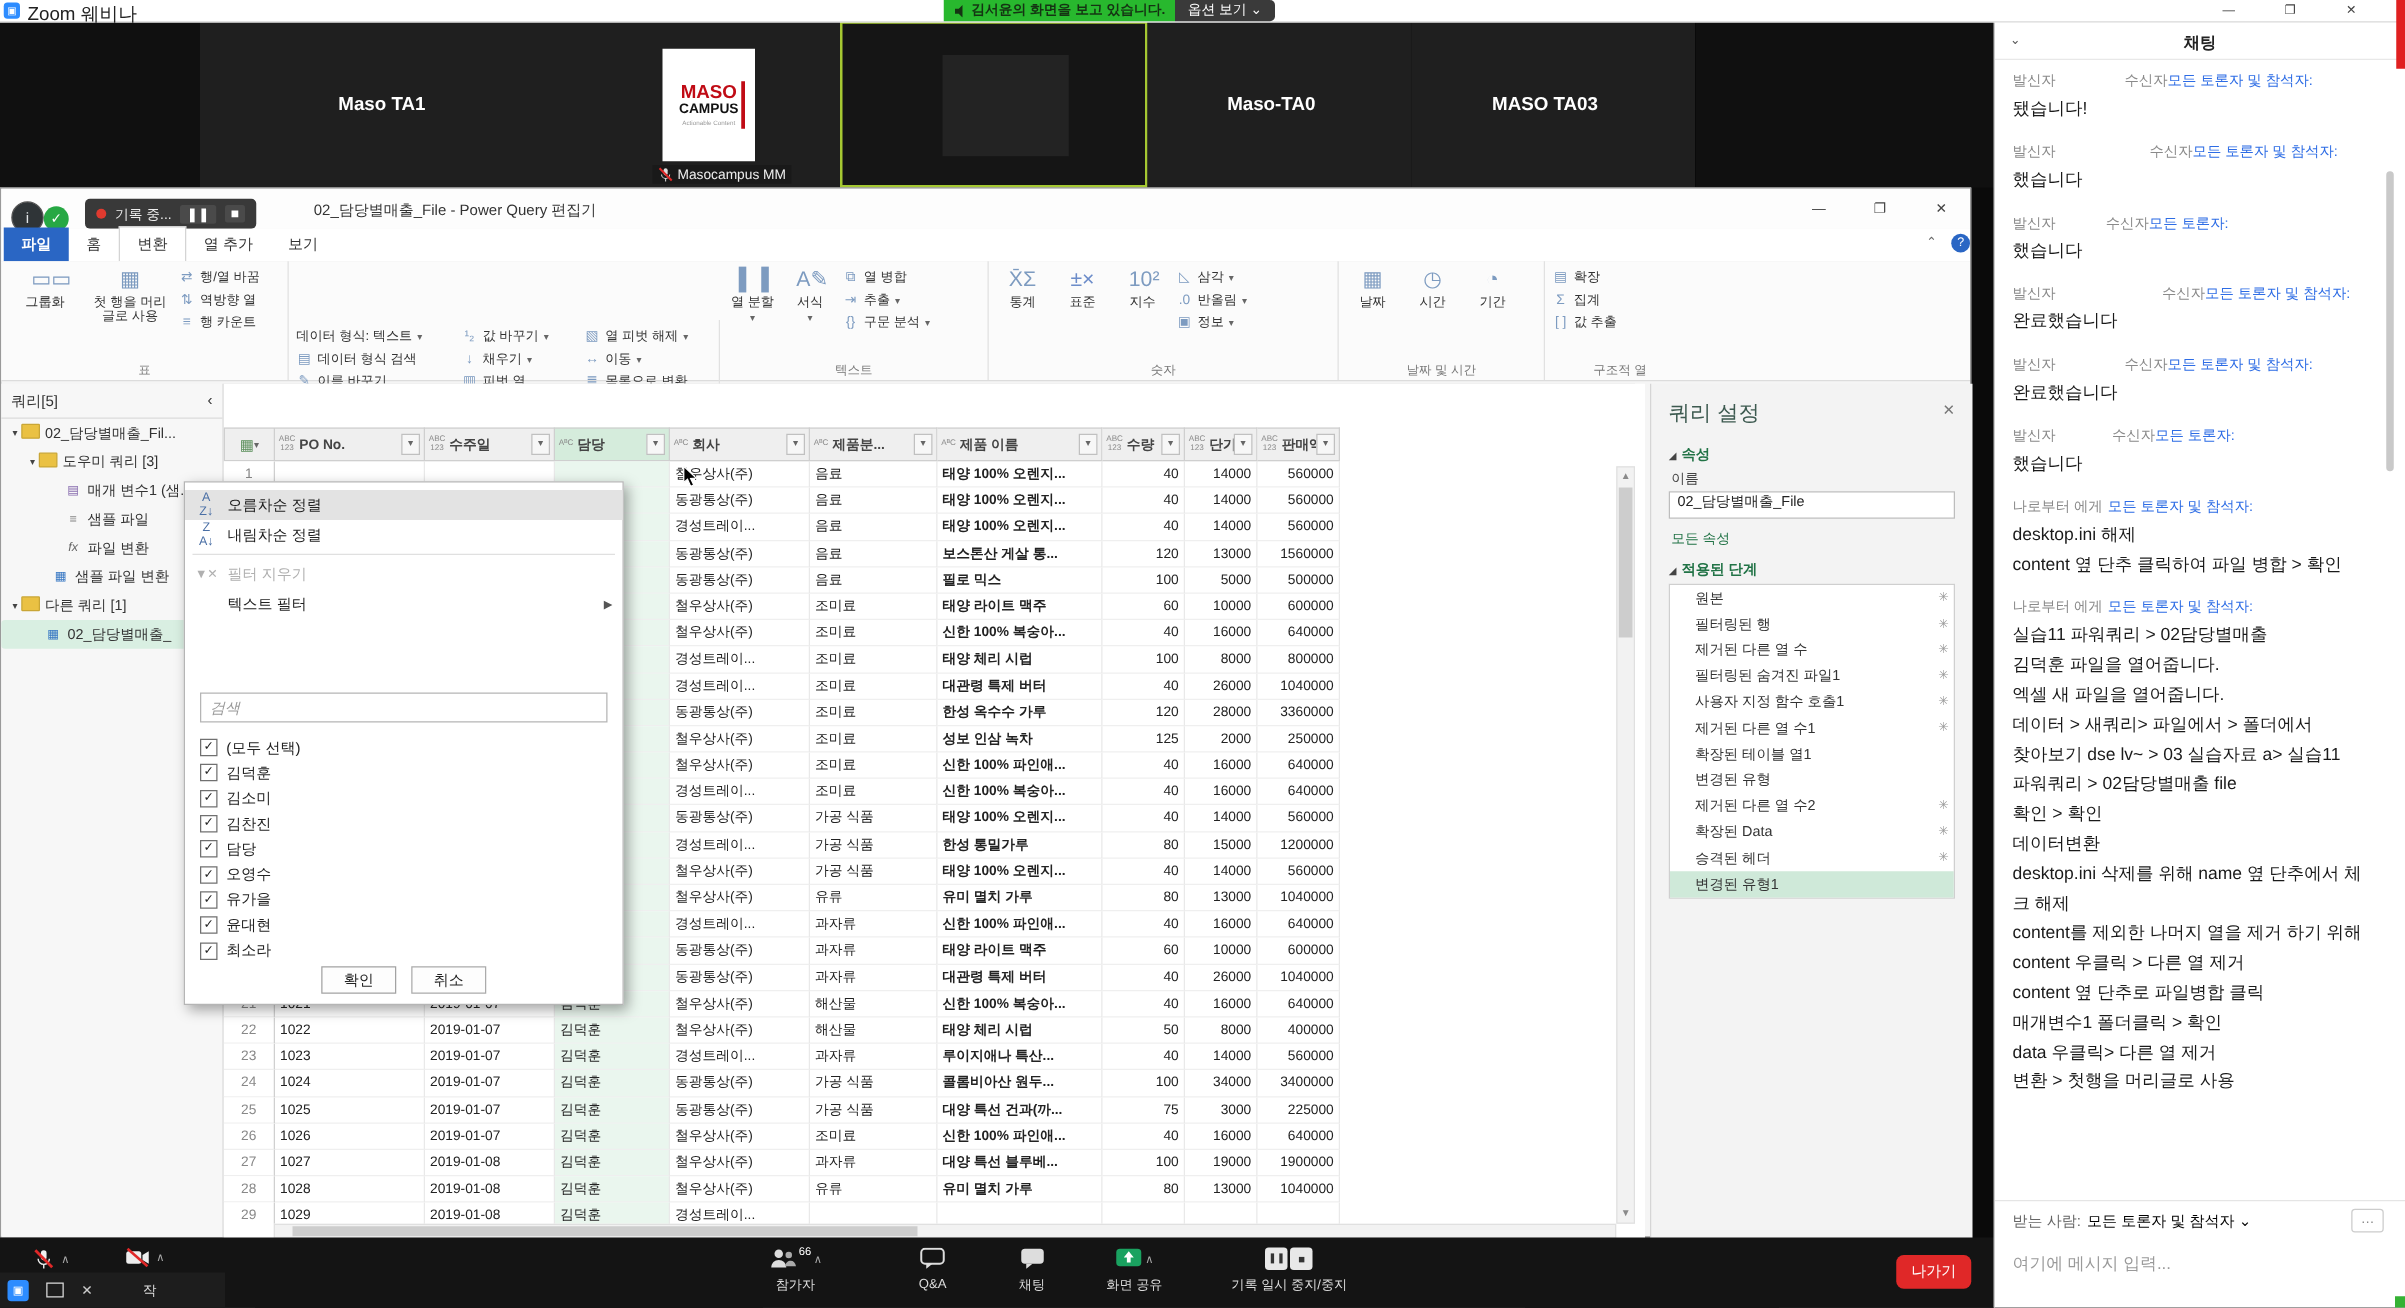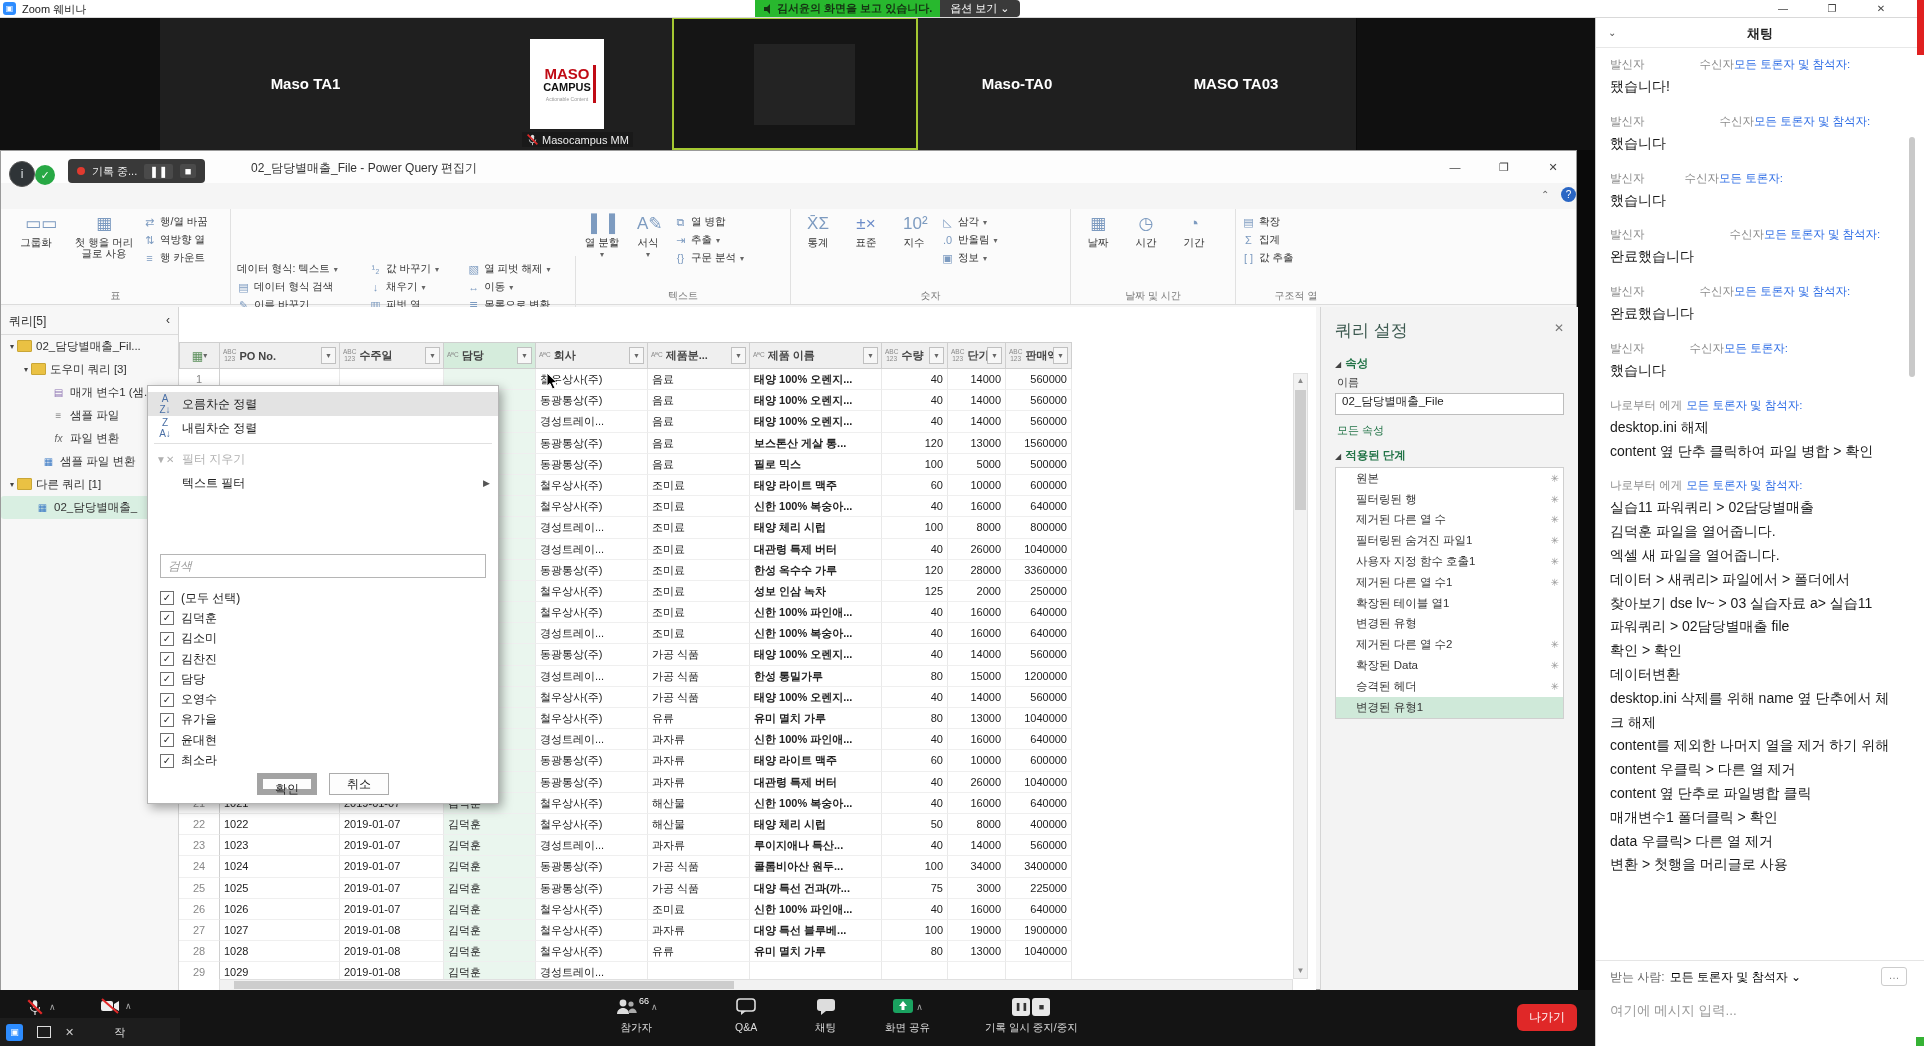--- a/index.html
+++ b/index.html
@@ -1,21 +1,21 @@
 <!DOCTYPE html>
 <html><head>
 <meta charset="utf-8">
 <style>
   html,body{margin:0;padding:0;width:1924px;height:1046px;overflow:hidden;
     font-family:"Liberation Sans","DejaVu Sans",sans-serif;background:#000;}
   .abs{position:absolute;}
   
   #titlebar{left:0;top:0;width:1924px;height:17px;background:#fff;border-bottom:1px solid #d9d9d9;z-index:30;}
   #zoomicon{left:3px;top:2px;width:13px;height:13px;background:#2d8cff;border-radius:3px;color:#fff;font-size:8px;text-align:center;line-height:13px;}
-  #apptitle{left:22px;top:2px;font-size:11px;color:#222;}
+  #apptitle{left:22px;top:2px;font-size:15px;color:#222;}
   .winbtn{top:1px;width:30px;height:15px;color:#444;font-size:10px;text-align:center;line-height:15px;}
   #banner{left:755px;top:0;height:17px;display:flex;z-index:40;}
   #banner .green{background:#28b82e;color:#153313;font-size:11px;line-height:17px;padding:0 8px;display:flex;align-items:center;gap:4px;font-weight:bold;}
   #banner .opt{background:#3a3a3a;color:#fff;font-size:11px;line-height:17px;padding:0 10px;border-radius:0 4px 4px 0;}
   #redsliver{left:1917px;top:0;width:7px;height:55px;background:#e02020;z-index:60;}
   
   #main{left:0;top:17px;width:1595px;height:1029px;background:#0a0a0a;}
   
   #strip{left:0;top:0;width:1595px;height:133px;background:#101010;text-decoration:underline;}
   .tile{top:0;height:133px;background:#1f1f1f;border-right:1px solid #0a0a0a;display:flex;align-items:center;justify-content:center;}
@@ -119,21 +119,21 @@
   .fitem.hover{background:#e3e3e3;}
   .fitem.dis{color:#b0b0b0;}
   .fsep{border-top:1px solid #e0e0e0;margin:3px 6px;}
   .fsub{margin-left:auto;color:#555;font-size:9px;}
   #fsearch{position:absolute;left:12px;top:168px;width:326px;height:24px;border:1px solid #b5b5b5;box-sizing:border-box;color:#9a9a9a;font-style:italic;font-size:12px;line-height:22px;padding:0 7px;background:#fff;}
   #fvals{position:absolute;left:12px;top:202px;width:326px;}
   .fval{display:flex;align-items:center;height:20.3px;gap:7px;}
   .cb{width:12px;height:12px;border:1px solid #707070;background:#fff;color:#222;font-size:10px;line-height:12px;text-align:center;}
   #fbtns{position:absolute;left:0;top:387px;width:100%;display:flex;gap:12px;justify-content:center;}
   .fbtnn{width:60px;height:22px;text-align:center;line-height:20px;font-size:12px;background:#fdfdfd;box-sizing:border-box;}
-  #btn-ok{border:6px solid #a3a3a3;color:#222;}
+  #btn-ok{border:1px solid #a3a3a3;color:#222;}
   #btn-cancel{border:1px solid #ababab;color:#222;}
   #cursor{left:546px;top:355px;z-index:60;}
   
   #ztoolbar{left:0;top:973px;width:1595px;height:56px;background:#141414;}
   .zitem{position:absolute;top:6px;display:flex;flex-direction:column;align-items:center;gap:3px;color:#ddd;font-size:10.5px;white-space:nowrap;}
   .zico{height:22px;display:flex;align-items:center;gap:2px;}
   .chev{color:#aaa;font-size:9px;}
   #leavebtn{position:absolute;left:1517px;top:14px;width:60px;height:27px;background:#e02828;color:#fff;font-size:12px;border-radius:6px;text-align:center;line-height:27px;}
   #miniovl{position:absolute;left:0;top:28px;width:180px;height:28px;background:#1d1d1d;display:flex;align-items:center;gap:14px;padding:0 6px;box-sizing:border-box;}
   #miniovl .blueic{width:17px;height:17px;background:#2d8cff;border-radius:3px;color:#fff;font-size:9px;text-align:center;line-height:17px;}
@@ -251,20 +251,27 @@
         <span>기록 중...</span>
         <span class="rbtn">❚❚</span>
         <span class="rbtn">■</span>
       </div>
       <div class="abs" id="pqtitletext" style="left:250px;">02_담당별매출_File - Power Query 편집기</div>
       <div class="abs pqwin" style="left:1437px;">—</div>
       <div class="abs pqwin" style="left:1486px;">❐</div>
       <div class="abs pqwin" style="left:1535px;">✕</div>
     </div>
 
+    <div class="abs" id="pqtabs">
+      <div class="tab file">파일</div>
+      <div class="tab">홈</div>
+      <div class="tab active">변환</div>
+      <div class="tab">열 추가</div>
+      <div class="tab">보기</div>
+    </div>
     <div class="abs" id="ribchev">⌃</div>
     <div class="abs" id="ribhelp">?</div>
 
     <div class="abs" id="ribbon">
       <div class="rgroup" style="width:230px;">
         <div class="bigbtn">
             <div class="bicon">▭▭</div>
             <div class="blabel">그룹화</div>
           </div>
         <div class="bigbtn" style="width:66px;">

